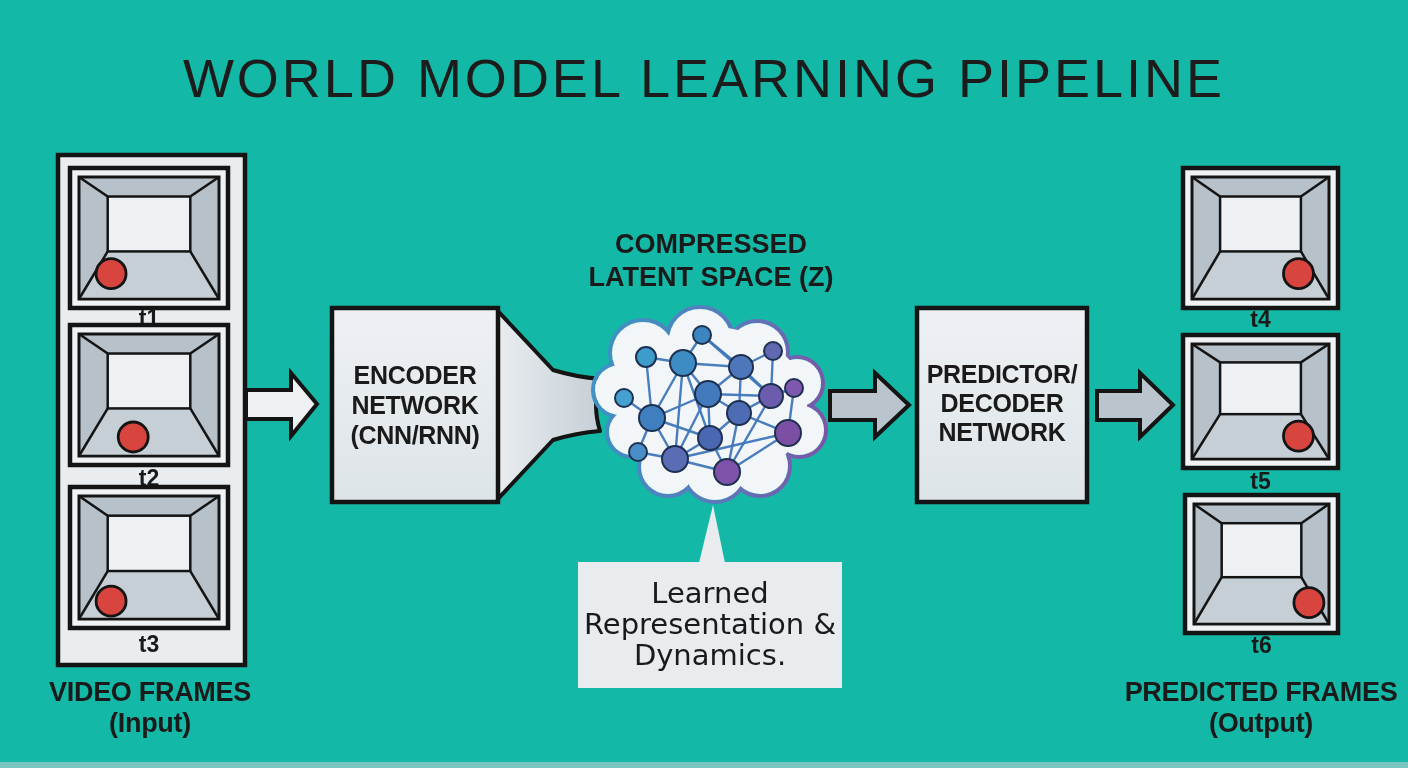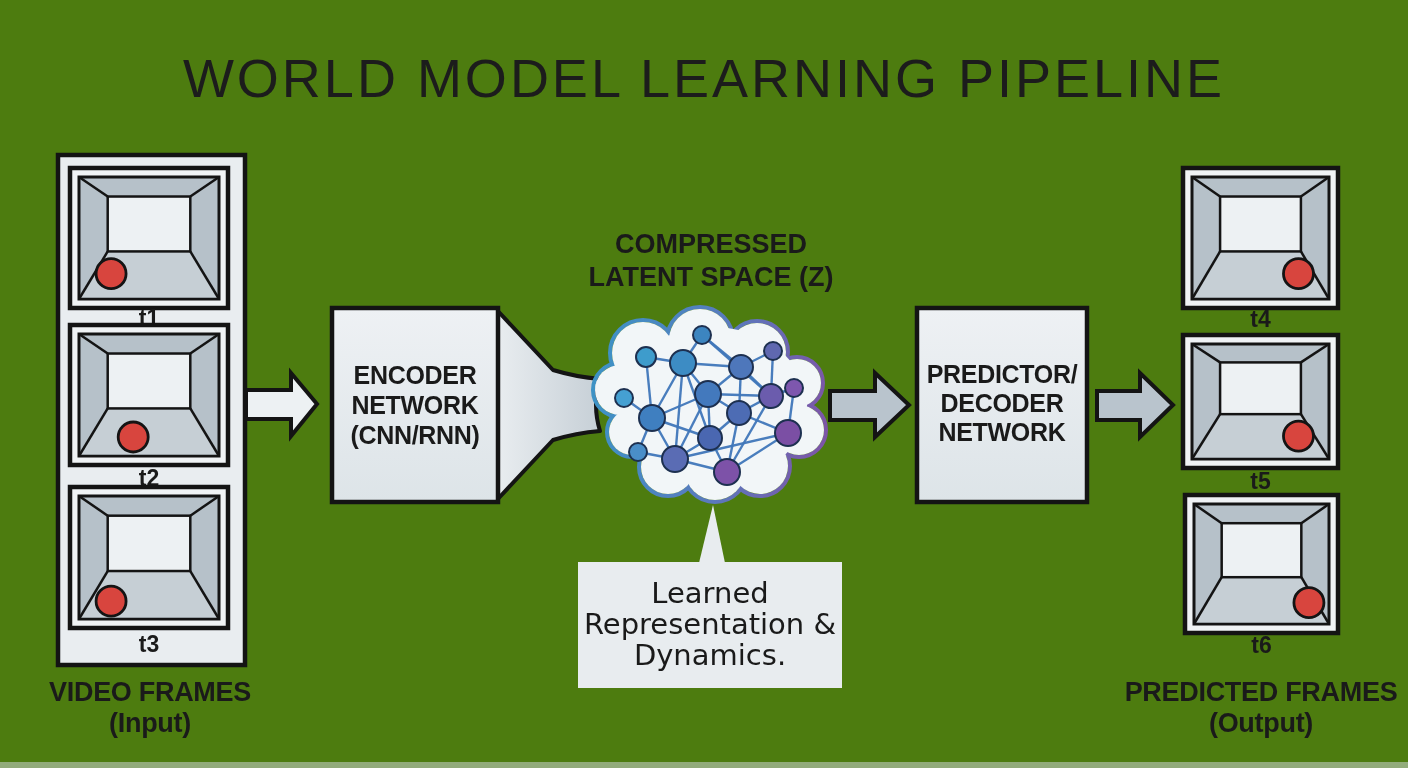--- a/index.html
+++ b/index.html
@@ -1,16 +1,16 @@
 <!DOCTYPE html>
 <html><head>
 <meta charset="utf-8">
 <style>
   html,body{margin:0;padding:0;background:#ffffff;}
-  .stage{position:relative;width:1408px;height:768px;background:#4d7c0f;overflow:hidden;
+  .stage{position:relative;width:1408px;height:768px;background:#14b8a6;overflow:hidden;
          font-family:"Liberation Sans",sans-serif;}
   svg text{font-family:"Liberation Sans",sans-serif;fill:#1a1a1a;}
   text.title{font-size:54px;font-weight:500;letter-spacing:3px;fill:#1c1c1c;}
   text.boxlabel{font-size:25px;font-weight:bold;letter-spacing:-0.3px;}
   text.cloudlabel{font-size:27px;font-weight:bold;}
   text.caption{font-size:27px;font-weight:bold;letter-spacing:-0.3px;}
   text.tlabel{font-size:23px;font-weight:bold;}
   text.callout{font-size:29px;font-weight:400;font-family:"DejaVu Sans",sans-serif;}
 </style>
 </head>

